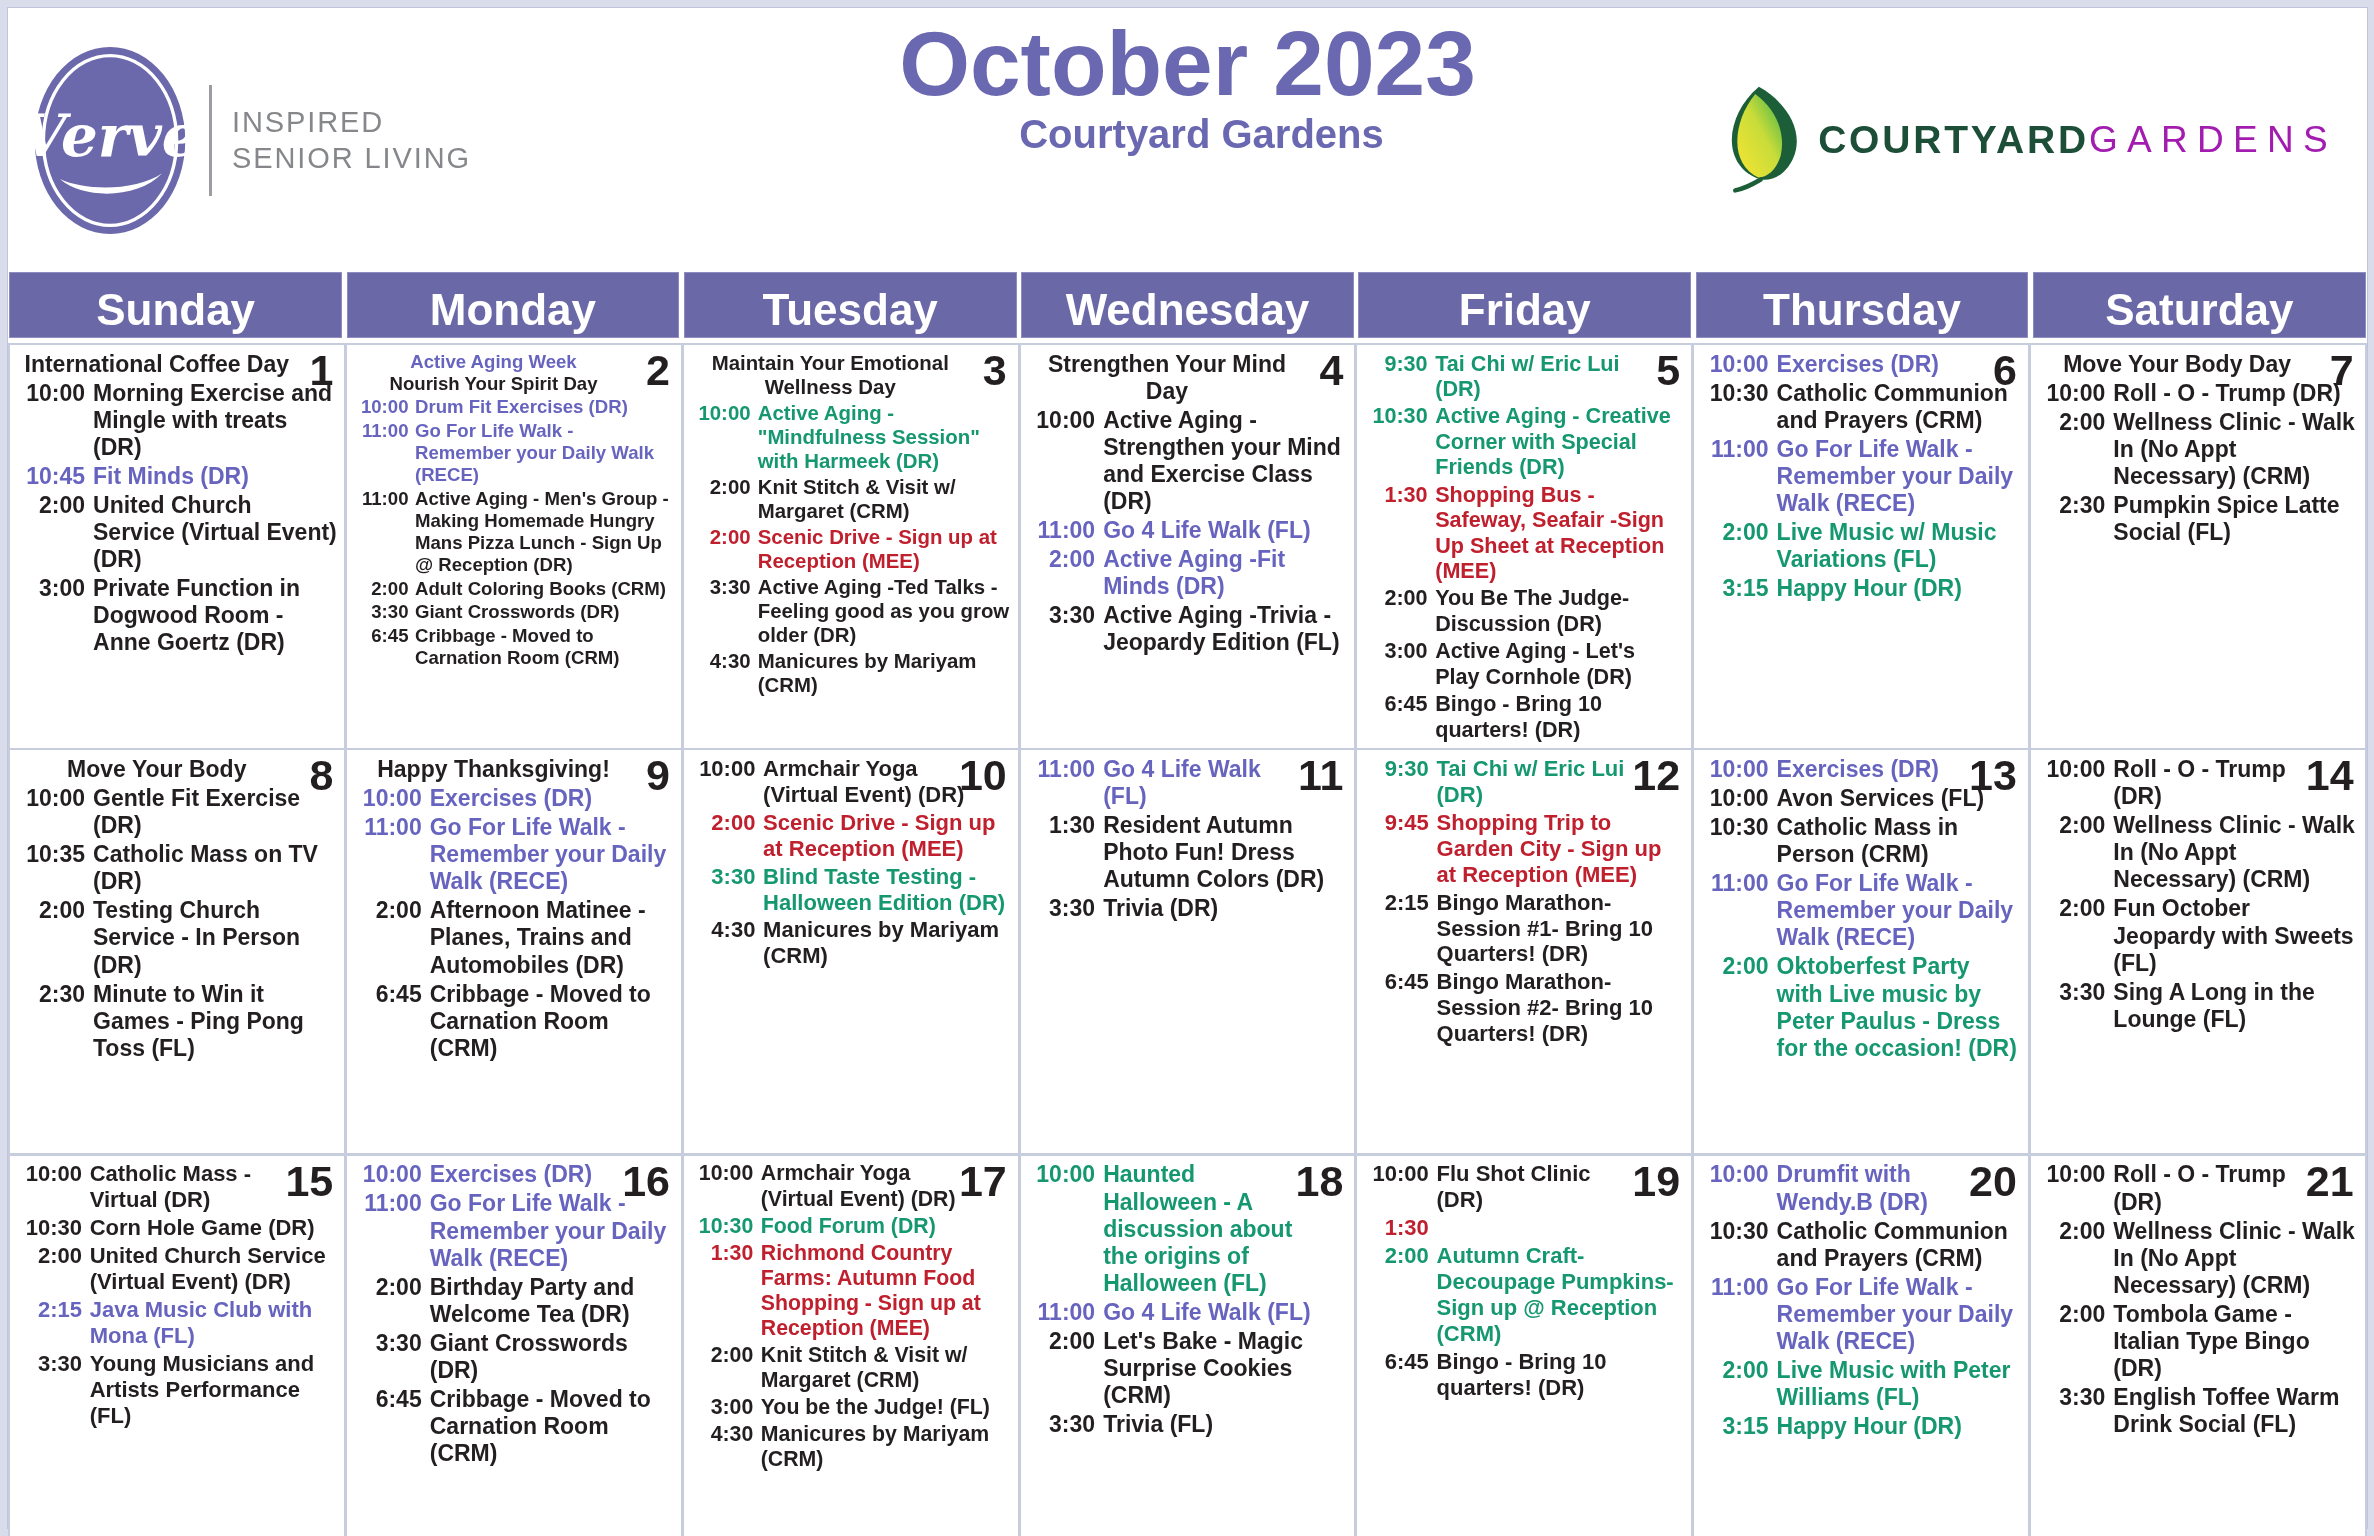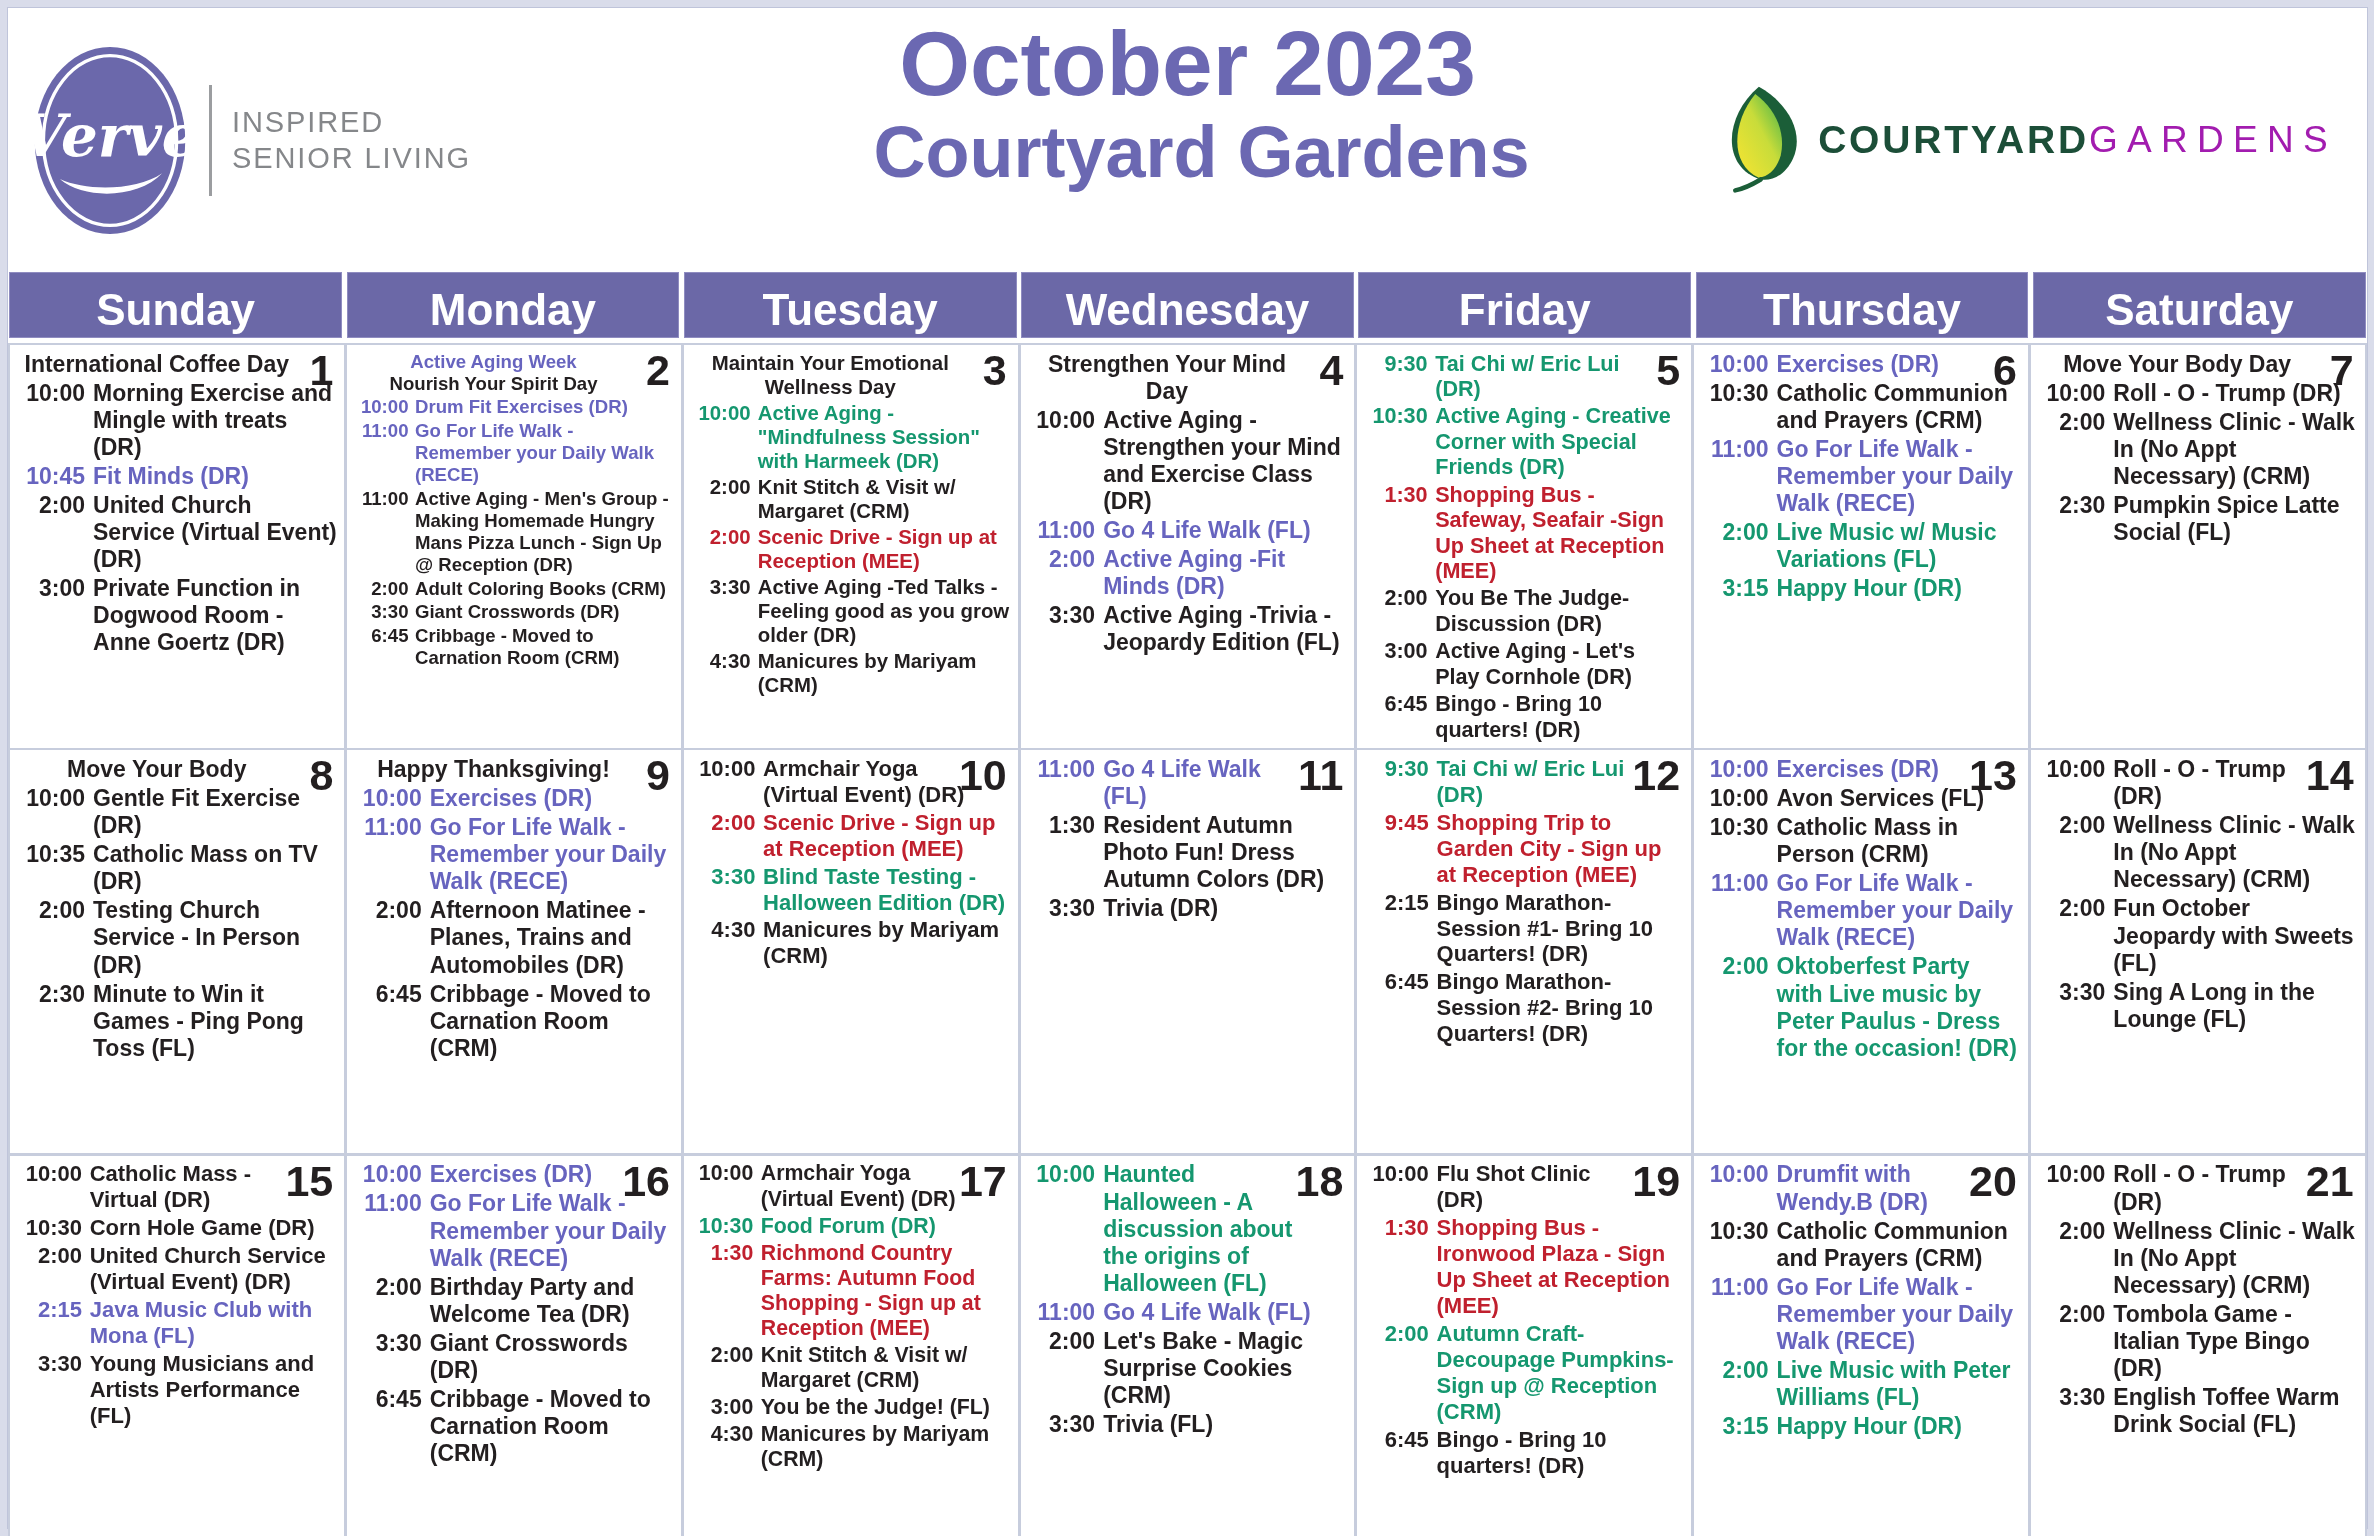--- a/index.html
+++ b/index.html
@@ -13,21 +13,21 @@
     border:0.9px solid #bfc4da;display:flex;flex-direction:column;
   }
   
   .hdr{height:264px;position:relative;display:flex;align-items:center;padding:0 24px;flex:0 0 auto;}
   .hdr-left{display:flex;align-items:center;gap:20.4px;z-index:2;}
   .verve-svg{width:156px;height:193px;}
   .verve-divider{width:2.8px;height:111px;background:#9b9da0;}
   .verve-tagline{color:#85878a;font-size:29px;letter-spacing:1.9px;line-height:1.25;font-weight:400;}
   .hdr-center{position:absolute;left:0;right:0;top:9.3px;text-align:center;z-index:1;}
   .cal-title{font-size:91px;font-weight:bold;color:var(--c-title,#6b68b2);line-height:1.02;}
-  .cal-subtitle{font-size:72px;font-weight:600;color:var(--c-title,#6b68b2);line-height:1.15;margin-left:28px;}
+  .cal-subtitle{font-size:40px;font-weight:600;color:var(--c-title,#6b68b2);line-height:1.15;margin-left:28px;}
   .hdr-right{margin-left:auto;display:flex;flex-direction:row;align-items:center;z-index:2;padding-right:5.6px;}
   .leaf-svg{width:111px;height:109px;margin-bottom:1.9px;}
   .cg-top{font-size:39px;font-weight:bold;color:#1c4e38;letter-spacing:2.8px;line-height:1.1;}
   .cg-bottom{font-size:37px;font-weight:400;color:#a21caf;letter-spacing:9.3px;line-height:1.15;}
   
   .band{flex:0 0 auto;display:grid;grid-template-columns:repeat(7,1fr);gap:4.6px;padding:0 0.9px;background:#ffffff;}
   .band-cell{
     background:var(--c-band,#6b68a7);color:#fff;font-weight:bold;font-size:44px;
     text-align:center;height:66px;line-height:74px;border:0.9px solid #8f8cc0;box-sizing:border-box;
   }
@@ -541,21 +541,20 @@
         </div>
         <div class="cell" style="font-size: 22px;">
           <div class="daynum">19</div>
           <div class="events">
             <div class="event c-black">
               <span class="t">10:00</span>
               <span class="x" style="padding-right: 43px;">Flu Shot Clinic (DR)</span>
             </div>
             <div class="event c-red">
               <span class="t">1:30</span>
-              <span class="x">Shopping Bus - Ironwood Plaza - Sign Up Sheet at Reception (MEE)</span>
             </div>
             <div class="event c-green">
               <span class="t">2:00</span>
               <span class="x">Autumn Craft- Decoupage Pumpkins- Sign up @ Reception (CRM)</span>
             </div>
             <div class="event c-black">
               <span class="t">6:45</span>
               <span class="x">Bingo - Bring 10 quarters! (DR)</span>
             </div>
           </div>

